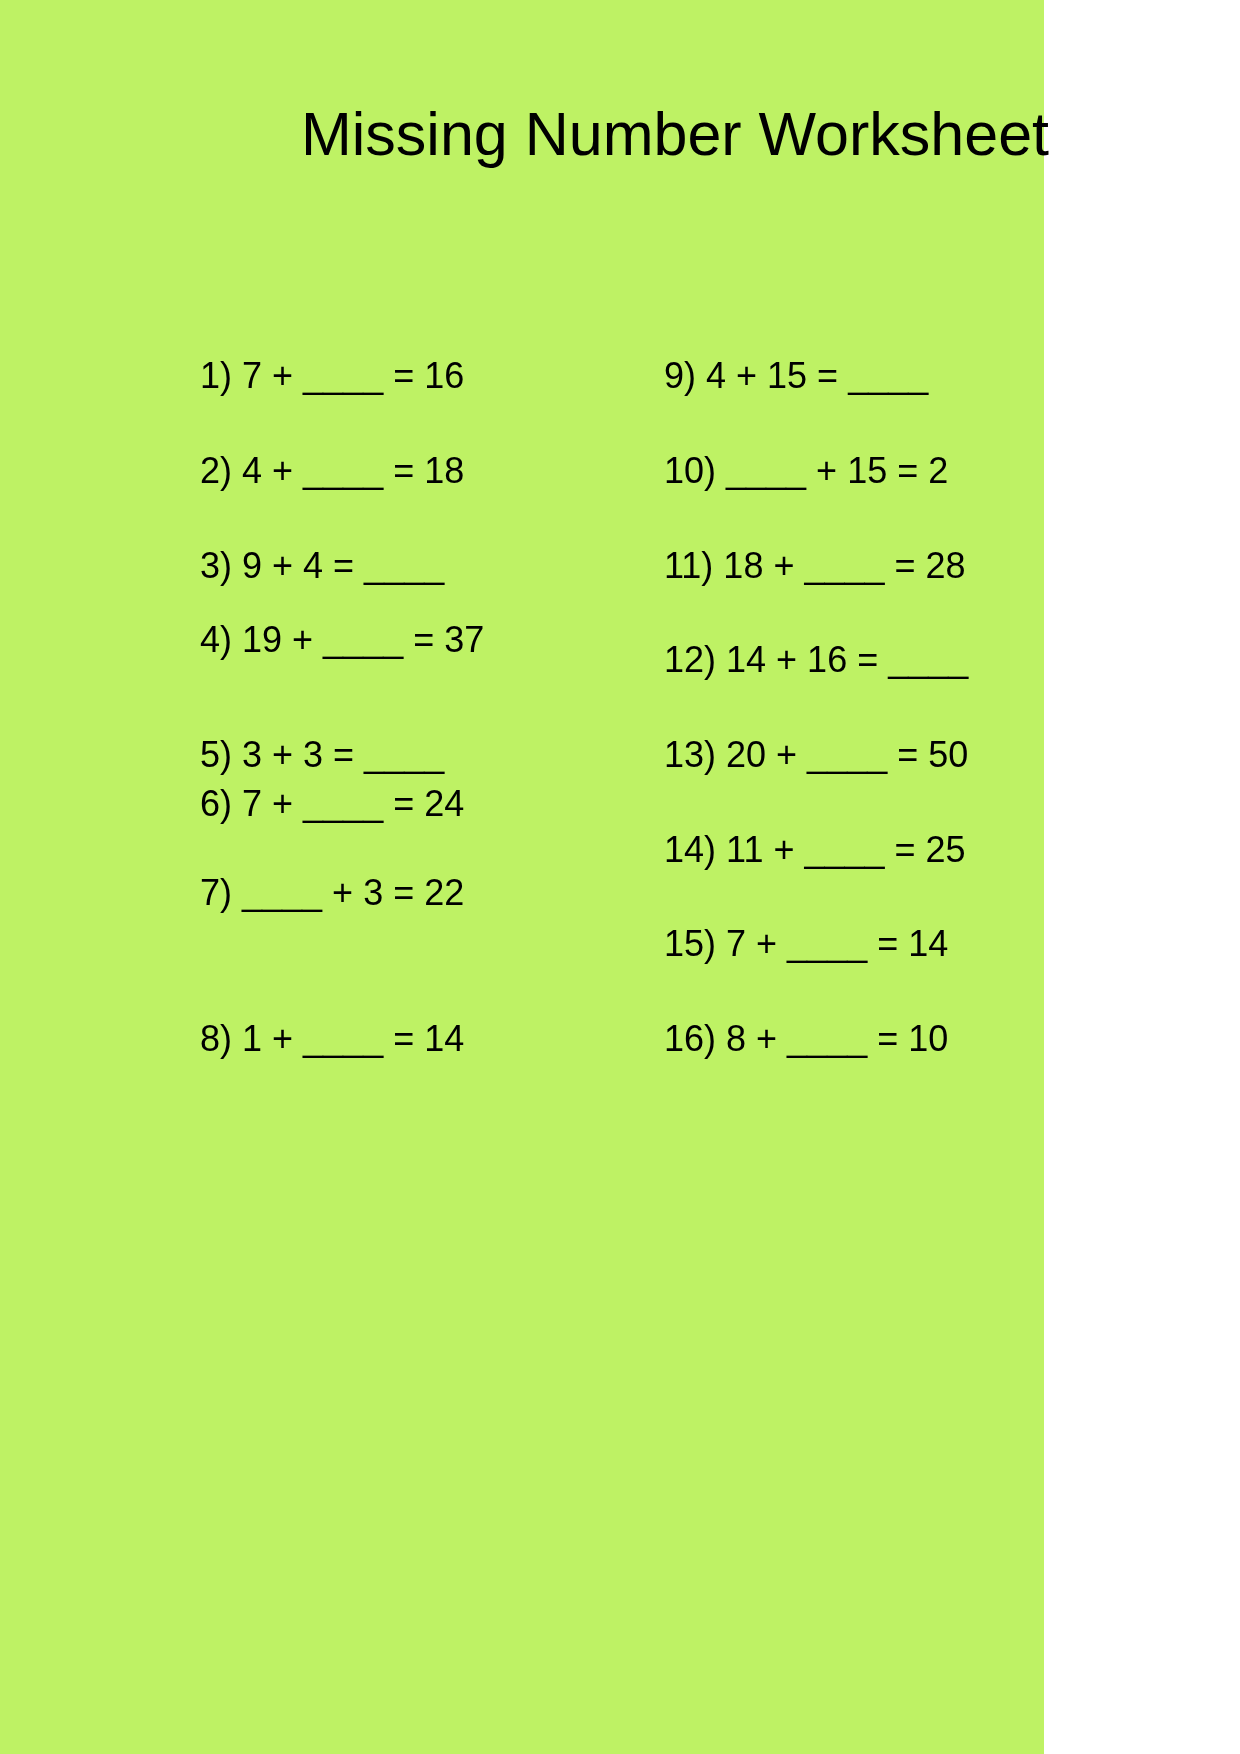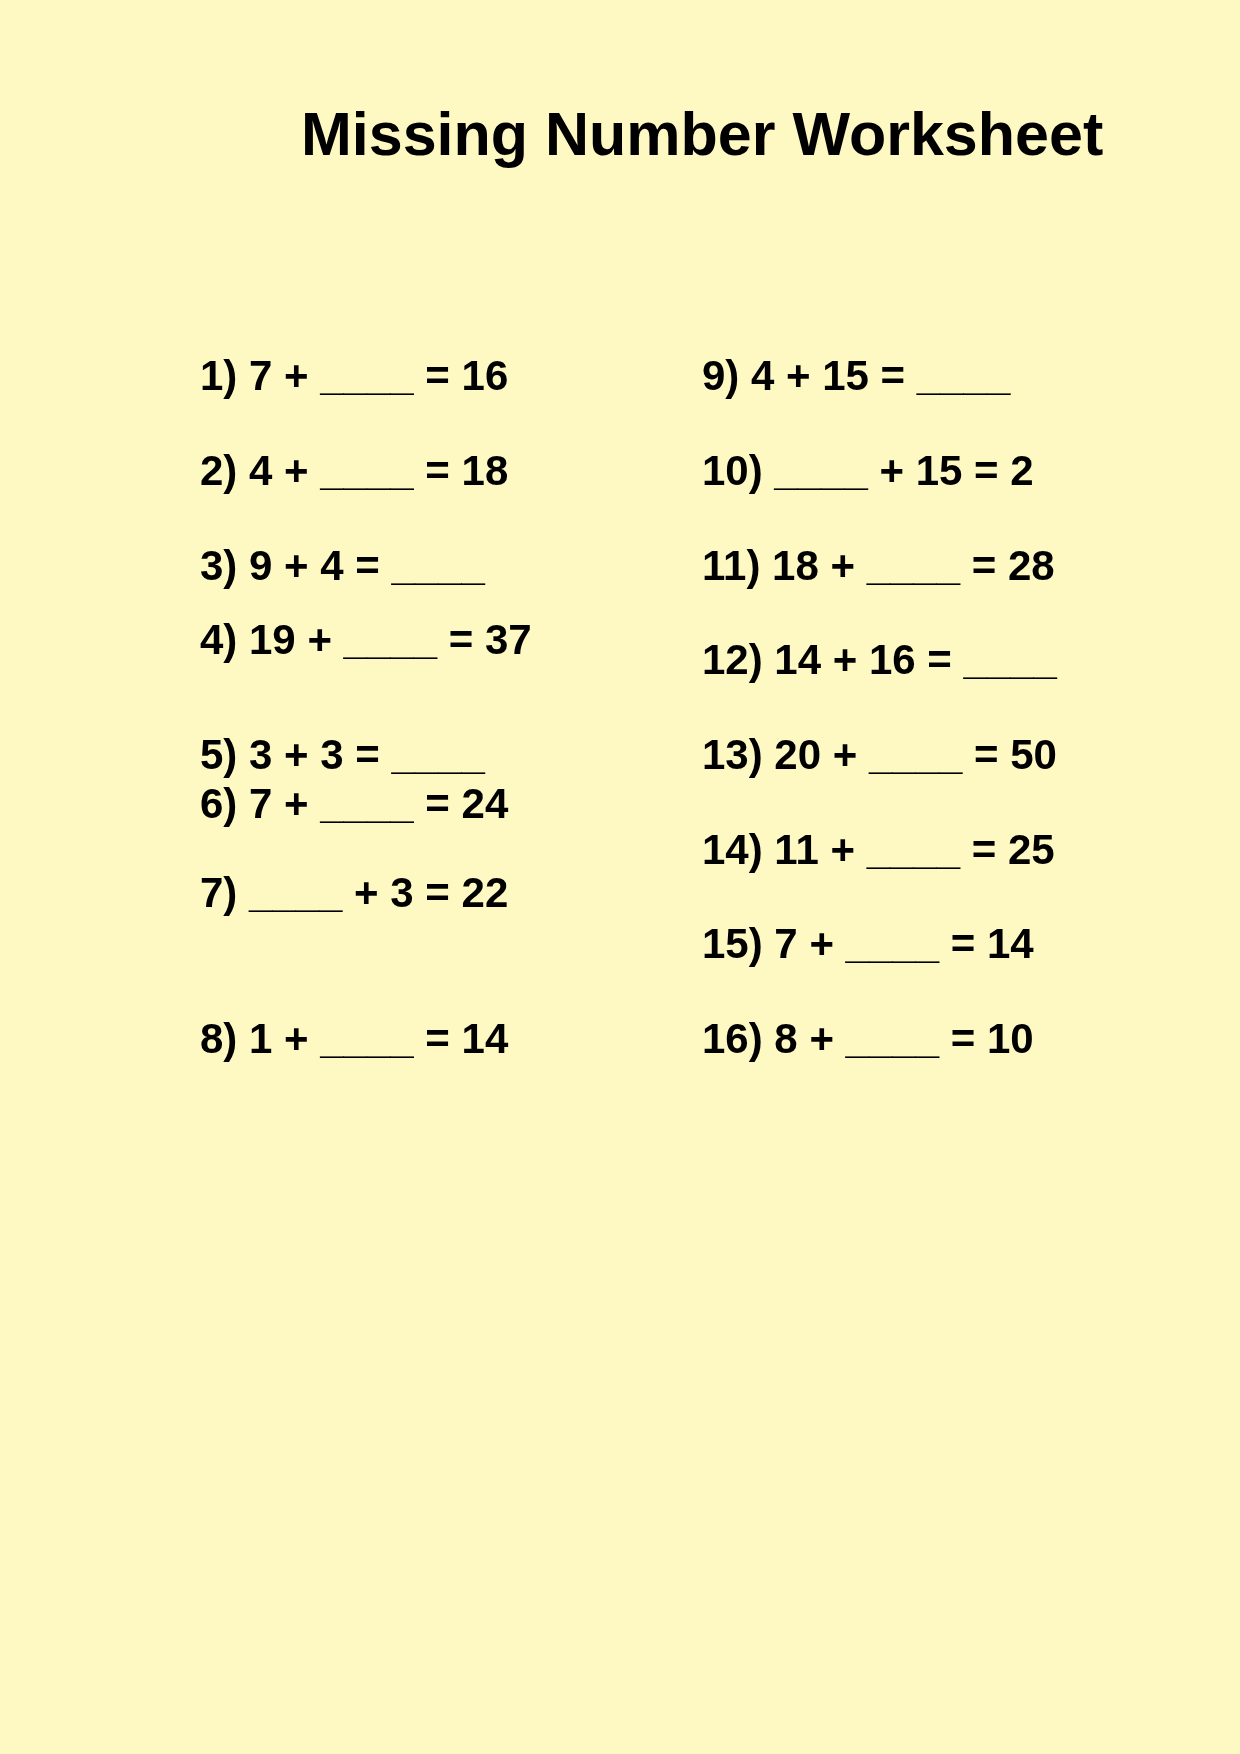--- a/index.html
+++ b/index.html
@@ -12,24 +12,23 @@
       height: 1754px;
       position: relative;
       overflow: hidden;
       font-family: "Liberation Sans", sans-serif;
       color: #000000;
     }
     .page {
       position: absolute;
       left: 0;
       top: 0;
-      width: 1240px;
+      width: 1044px;
       height: 1754px;
-      background: #fef9c3;
-      font-weight: bold;
+      background: #bef264;
     }
     .title {
       position: absolute;
       left: 301px;
       top: 99px;
       font-size: 61px;
       line-height: 70px;
       white-space: nowrap;
       color: #000000;
     }
@@ -37,27 +36,27 @@
       position: absolute;
       left: 501px;
       top: 180px;
       font-size: 42px;
       line-height: 50px;
       white-space: nowrap;
       color: #808080;
     }
     .problem {
       position: absolute;
-      font-size: 42px;
+      font-size: 36px;
       line-height: 48px;
       white-space: pre;
       color: #000000;
     }
     .col-left { left: 200px; }
-    .col-right { left: 702px; text-align: center; }
+    .col-right { left: 664px; text-align: center; }
   </style>
 </head>
 <body>
 
 <div class="page">
   <div class="title">Missing Number Worksheet</div>
 
   <div>
     <div class="problem col-left" style="top:352px">1) 7 + ____ = 16</div>
     <div class="problem col-left" style="top:447px">2) 4 + ____ = 18</div>

